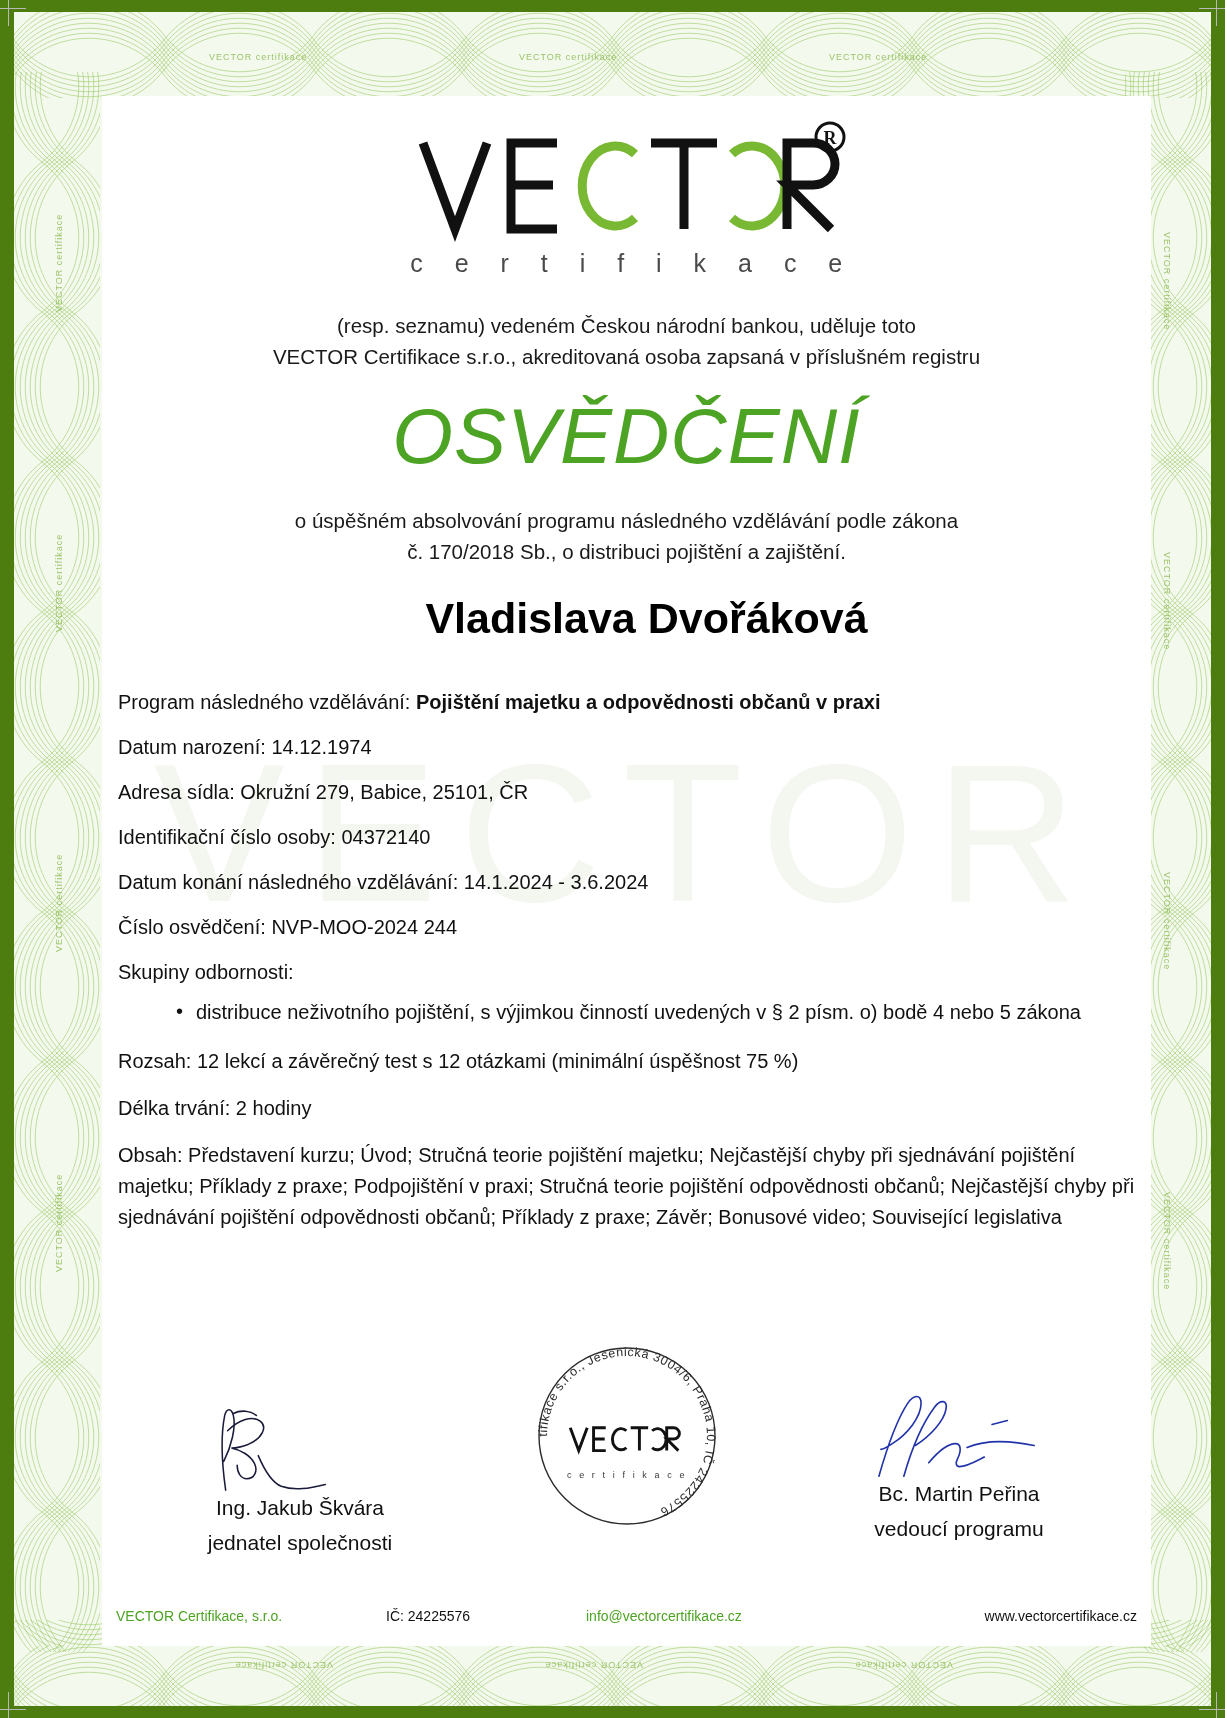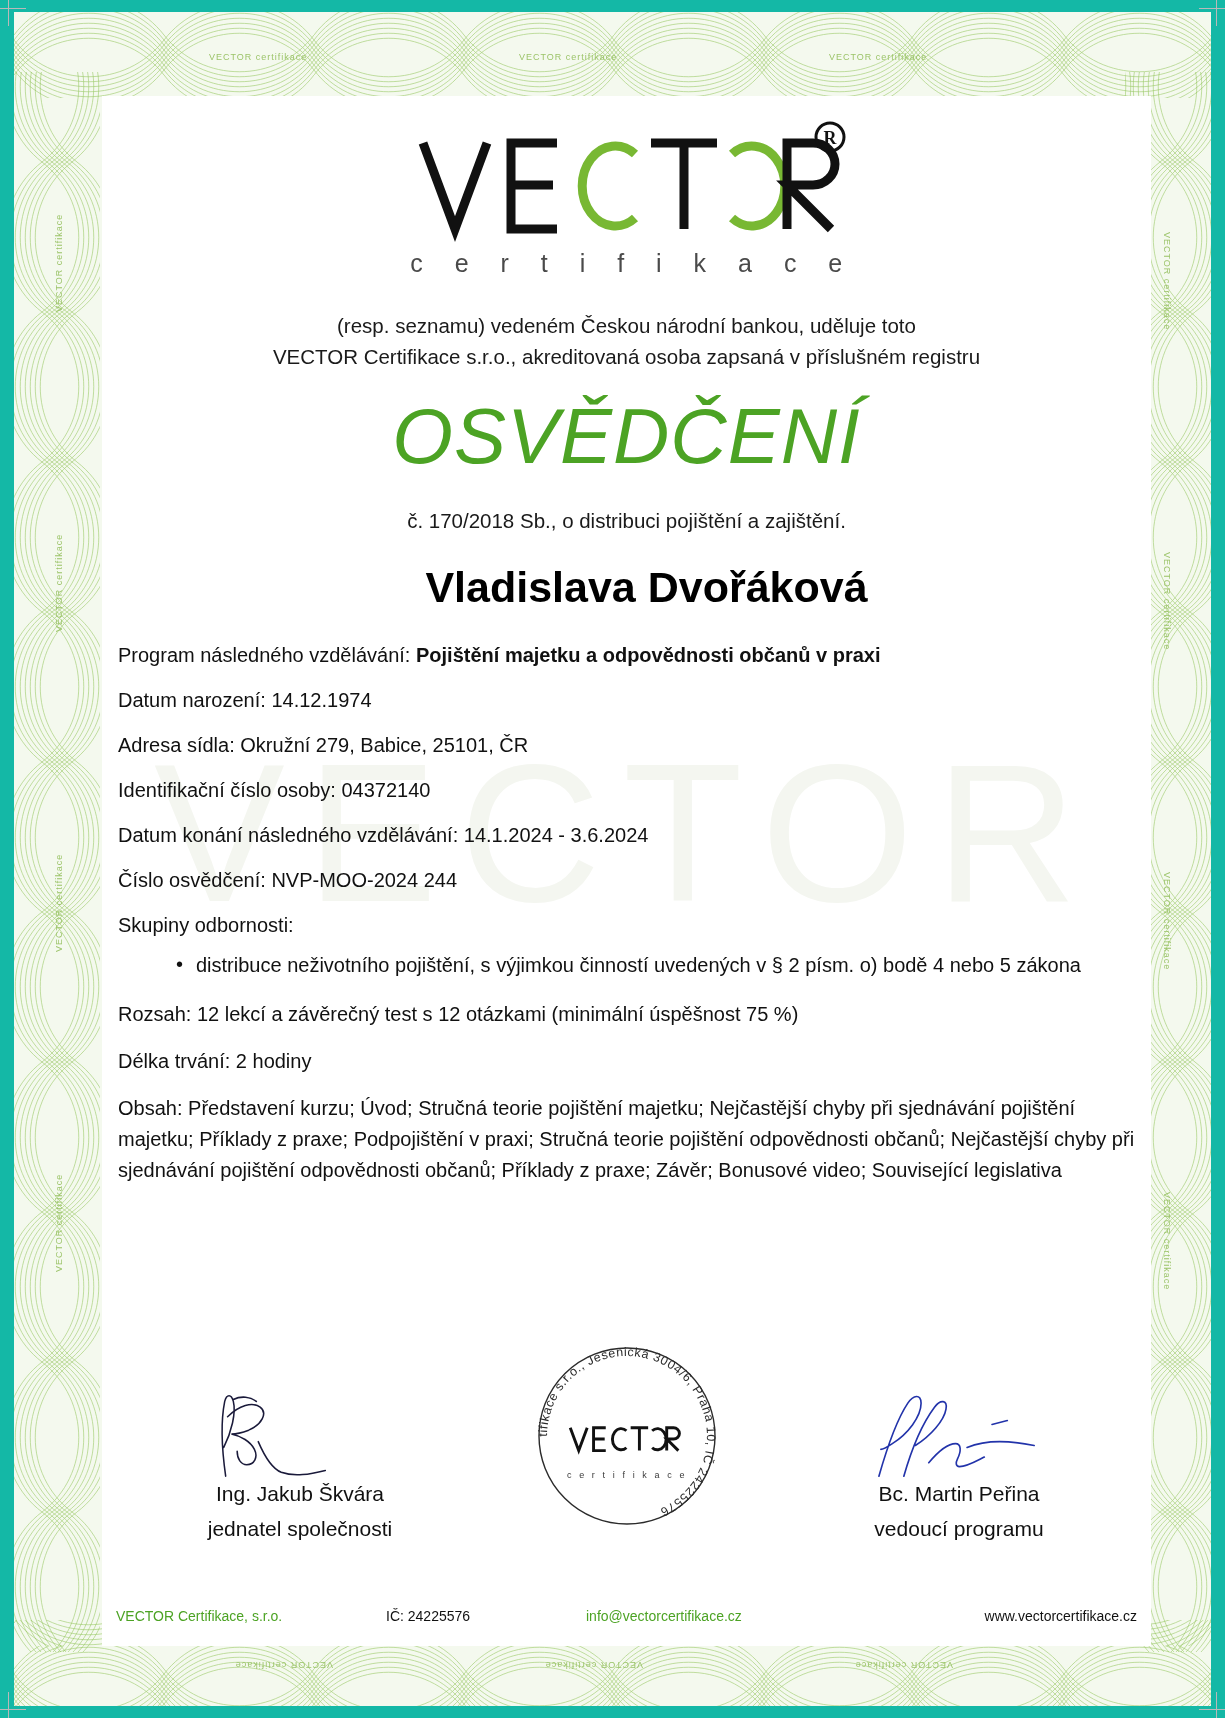--- a/index.html
+++ b/index.html
@@ -9,21 +9,21 @@
   }
   body {
     font-family: "Liberation Sans", sans-serif;
     -webkit-font-smoothing: antialiased;
   }
 
   .page {
     position: relative;
     width: 1225px;
     height: 1718px;
-    background: #14b8a6;
+    background: #4d7c0f;
     overflow: hidden;
   }
 
   
   .cropmark {
     position: absolute;
     background: #b9b9b9;
   }
   .cm-h { width: 26px; height: 1px; }
   .cm-v { width: 1px; height: 26px; }
@@ -130,21 +130,21 @@
     margin-top: 26px;
     text-align: center;
     font-size: 43px;
     font-weight: bold;
     color: #000000;
     letter-spacing: 0px;
     padding-left: 40px;
   }
 
   .details {
-    margin-top: 30px;
+    margin-top: 46px;
     padding: 0 11px 0 16px;
     color: #111111;
   }
   .dline {
     font-size: 20px;
     line-height: 1.35;
     margin-bottom: 18px;
   }
   .dline b { font-weight: bold; }
 
@@ -179,21 +179,21 @@
     left: 0;
     bottom: 86px;
     width: 1049px;
     height: 230px;
   }
   .sign-col {
     position: absolute;
     width: 300px;
     text-align: center;
   }
-  .sign-left  { left: 48px;  top: 58px; }
+  .sign-left  { left: 48px;  top: 72px; }
   .sign-right { right: 42px; top: 58px; }
 
   .sig-img { height: 92px; display: block; margin: 0 auto; }
 
   .sign-name {
     font-size: 21px;
     color: #111111;
     margin-top: 2px;
   }
   .sign-role {
@@ -345,20 +345,21 @@
         </div>
 
         <div class="intro">
           <div>(resp. seznamu) vedeném Českou národní bankou, uděluje toto</div>
           <div>VECTOR Certifikace s.r.o., akreditovaná osoba zapsaná v příslušném registru</div>
         </div>
 
         <div class="big-title">OSVĚDČENÍ</div>
 
         <div class="subtitle">
+          <div>o úspěšném absolvování programu následného vzdělávání podle zákona</div>
           <div>č. 170/2018 Sb., o distribuci pojištění a zajištění.</div>
         </div>
 
         <div class="recipient">Vladislava Dvořáková</div>
 
         <div class="details">
           <div class="dline"><span>Program následného vzdělávání: </span><b>Pojištění majetku a odpovědnosti občanů v praxi</b></div>
           <div class="dline">Datum narození: 14.12.1974</div>
           <div class="dline">Adresa sídla: Okružní 279, Babice, 25101, ČR</div>
           <div class="dline">Identifikační číslo osoby: 04372140</div>

